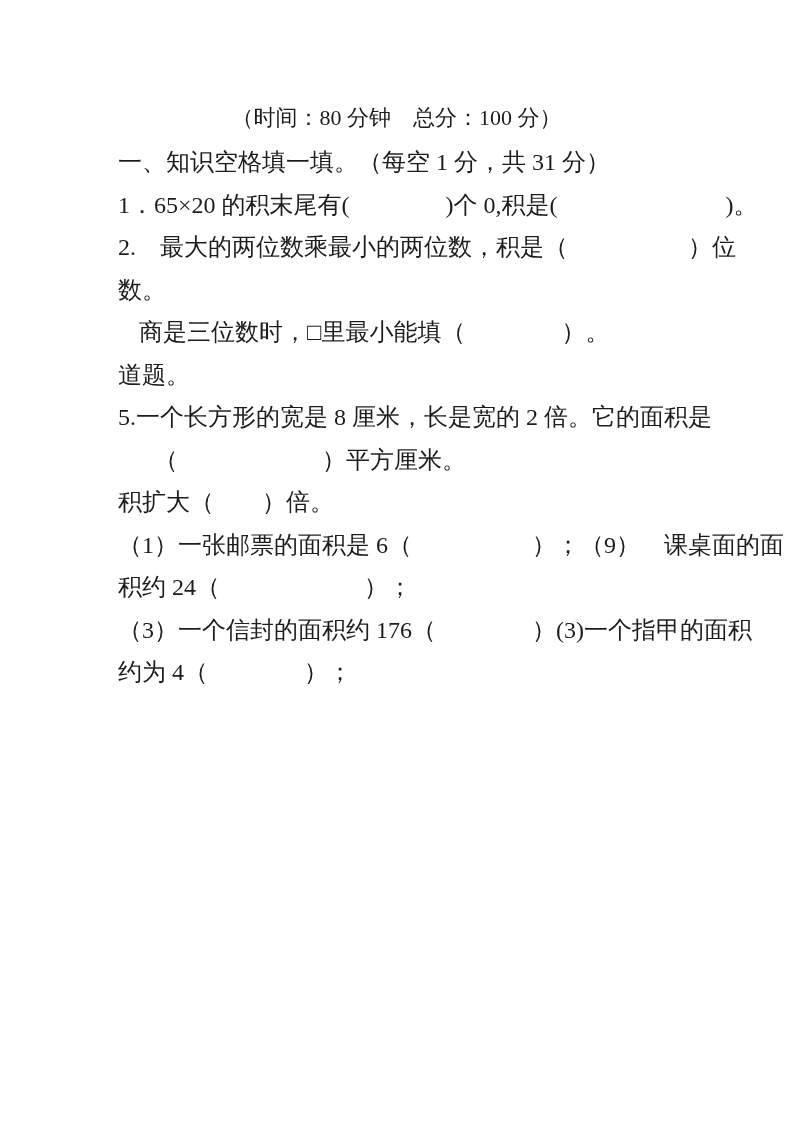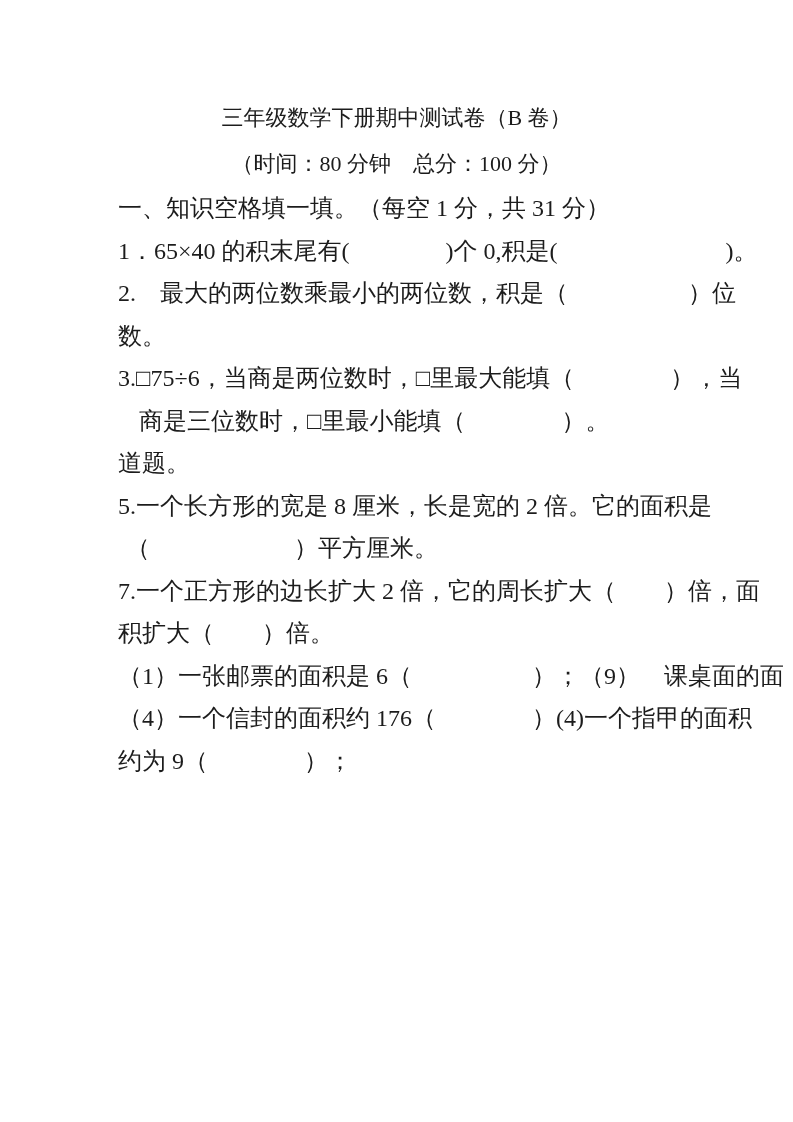--- a/index.html
+++ b/index.html
@@ -40,43 +40,42 @@
   }
   .just {
     text-align: justify;
     text-align-last: justify;
   }
   .ind {
     padding-left: 21px;
   }
   .ind2 {
     padding-left: 8px;
+    margin-left: 28px;
   }
 </style>
 </head>
 <body>
 
 <div class="page">
 
-  <div class="title-line">三年级数学下册期中测试卷（B 卷）</div>
 
   <div class="title-line">（时间：80 分钟　总分：100 分）</div>
 
   <div class="doc-body">
 
     <div class="line">一、知识空格填一填。（每空 1 分，共 31 分）</div>
 
-    <div class="line just">1．65×40 的积末尾有(　　　　)个 0,积是(　　　　　　　)。</div>
+    <div class="line just">1．65×20 的积末尾有(　　　　)个 0,积是(　　　　　　　)。</div>
     <div class="line just">2.　最大的两位数乘最小的两位数，积是（　　　　　）位</div>
     <div class="line">数。</div>
-    <div class="line just">3.□75÷6，当商是两位数时，□里最大能填（　　　　），当</div>
     <div class="line ind">商是三位数时，□里最小能填（　　　　）。</div>
     <div class="line">道题。</div>
     <div class="line just">5.一个长方形的宽是 8 厘米，长是宽的 2 倍。它的面积是</div>
     <div class="line ind2">（　　　　　　）平方厘米。</div>
-    <div class="line just">7.一个正方形的边长扩大 2 倍，它的周长扩大（　　）倍，面</div>
     <div class="line">积扩大（　　）倍。</div>
     <div class="line just">（1）一张邮票的面积是 6（　　　　　）；（9）　课桌面的面</div>
-    <div class="line just">（4）一个信封的面积约 176（　　　　）(4)一个指甲的面积</div>
-    <div class="line">约为 9（　　　　）；</div>
+    <div class="line">积约 24（　　　　　　）；</div>
+    <div class="line just">（3）一个信封的面积约 176（　　　　）(3)一个指甲的面积</div>
+    <div class="line">约为 4（　　　　）；</div>
 
   </div>
 </div>
 
 </body></html>

